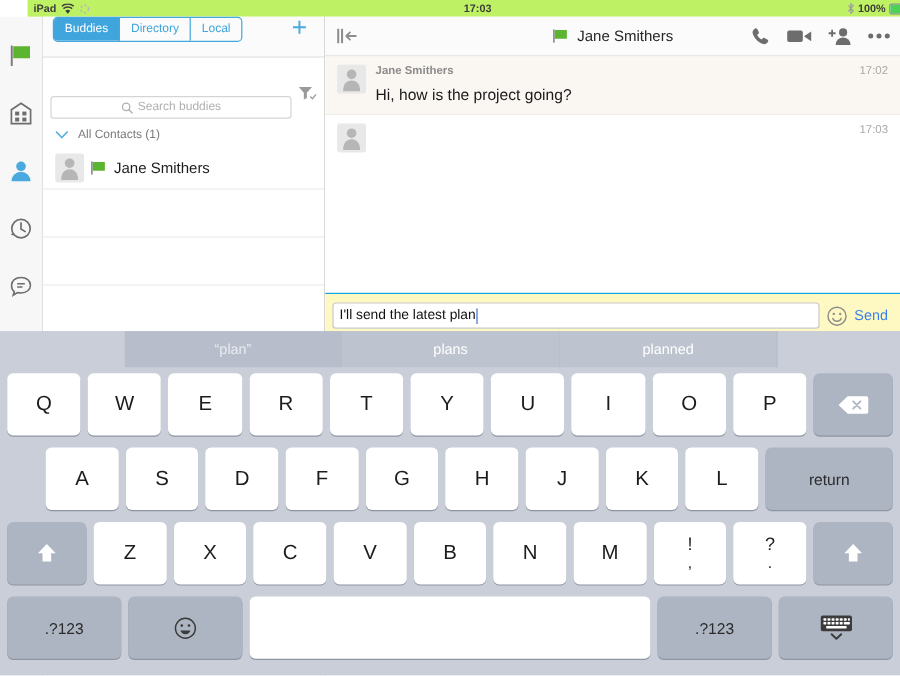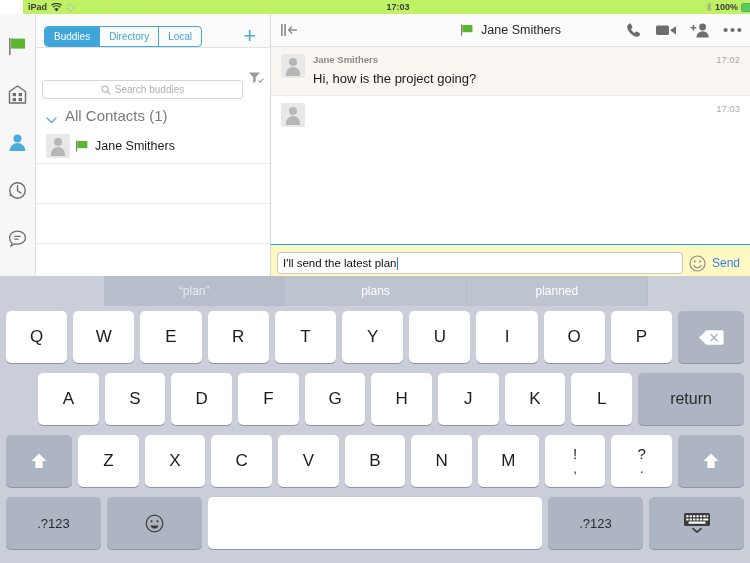--- a/index.html
+++ b/index.html
@@ -42,21 +42,21 @@
     width: 36px; height: 48px;
     display: flex; align-items: center; justify-content: center;
   }
 
   
   .sidebar {
     position: absolute; top: 14px; left: 36px; width: 235px; height: 549px;
     background: #ffffff; border-right: 1px solid #d8d8d8;
   }
   .seg-bar {
-    height: 34px; display: flex; align-items: flex-end; gap: 10px;
+    height: 34px; display: flex; align-items: flex-start; gap: 10px;
     padding: 0 8px; background: #fbfbfb; border-bottom: 1px solid #e2e2e2;
   }
   .seg {
     display: flex; border: 1px solid #43a8dd; border-radius: 4px; overflow: hidden;
     height: 21px;
   }
   .seg span {
     font-size: 10px; color: #3fa5dc; padding: 0 9px;
     display: flex; align-items: center; border-right: 1px solid #43a8dd;
   }
@@ -68,22 +68,22 @@
   }
   .search-row { display: flex; align-items: center; padding: 7px 6px 6px 6px; gap: 5px; }
   .search-box {
     flex: 1; height: 19px; background: #fff; border: 1px solid #d5d5d5;
     border-radius: 3px; display: flex; align-items: center; justify-content: center;
     gap: 4px;
     margin-top: 25px;
   }
   .search-box .ph { font-size: 10px; color: #b0b0b0; }
   .grp-row {
-    display: flex; align-items: flex-end; gap: 8px; padding: 2px 10px 5px 10px;
-    font-size: 15px; color: #7b7b7b;
+    display: flex; align-items: center; gap: 8px; padding: 2px 10px 5px 10px;
+    font-size: 10px; color: #7b7b7b;
   }
   .contact-row {
     display: flex; align-items: center; gap: 5px; height: 35px;
     padding-left: 10px; border-bottom: 1px solid #ececec;
   }
   .avatar-sm {
     width: 24px; height: 24px; background: #e8e8e8; border-radius: 2px;
     position: relative; flex: none;
   }
   .avatar-sm::before {
@@ -150,21 +150,21 @@
   .predict .pitem:last-child { border-right: none; }
   .predict .tail { flex: 0 0 102px; }
 
   .krow { display: flex; align-items: center; height: 62px; padding: 0 6px; gap: 6px; }
   .key {
     background: #fff; border-radius: 5px; box-shadow: 0 1px 0 #8e95a3;
     display: flex; align-items: center; justify-content: center;
     font-size: 17px; color: #1c1c1c; height: 52px; flex: 1;
   }
   .key.dark { background: #aeb5c2; box-shadow: 0 1px 0 #8e95a3; color: #2b2b2b; }
-  .key.wide-return { flex: 0 0 106px; font-size: 16px; }
+  .key.wide-return { flex: 0 0 106px; font-size: 13px; }
   .key.shift { flex: 0 0 66px; }
   .key.bksp { flex: 0 0 66px; }
   .key.num { flex: 0 0 95px; font-size: 13px; }
   .key.emoji { flex: 0 0 95px; font-size: 17px; }
   .key.space { flex: 1; }
   .key.hide { flex: 0 0 95px; }
   .key .dual { display: flex; flex-direction: column; align-items: center; line-height: 1.05; }
   .key .dual .top { font-size: 15px; }
   .key .dual .bot { font-size: 13px; }
   .row-pad-a { padding: 0 6px; }

